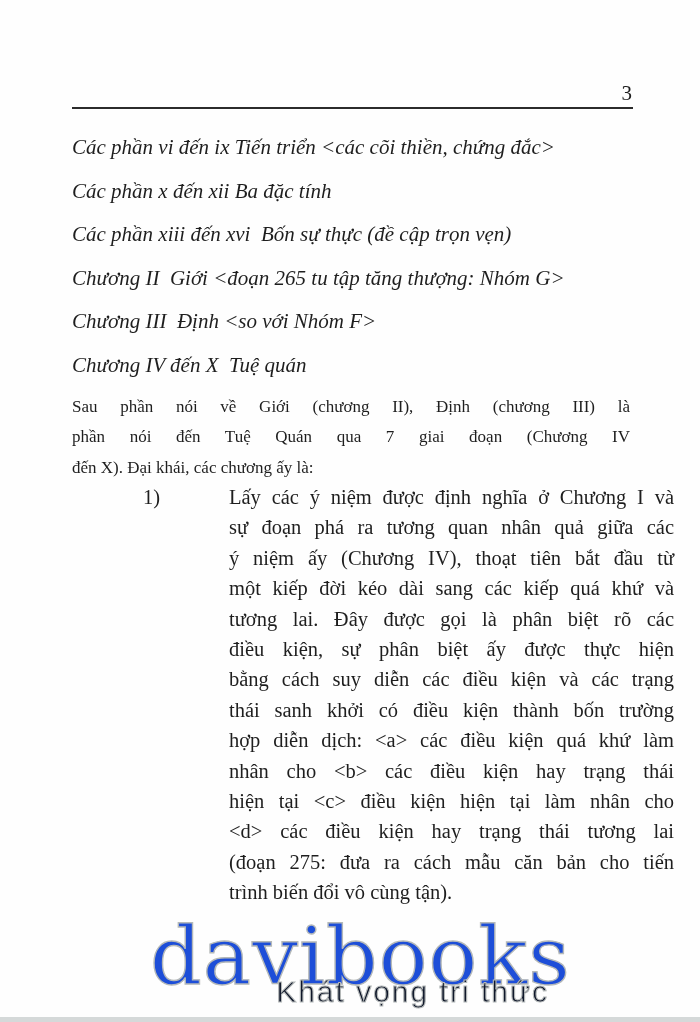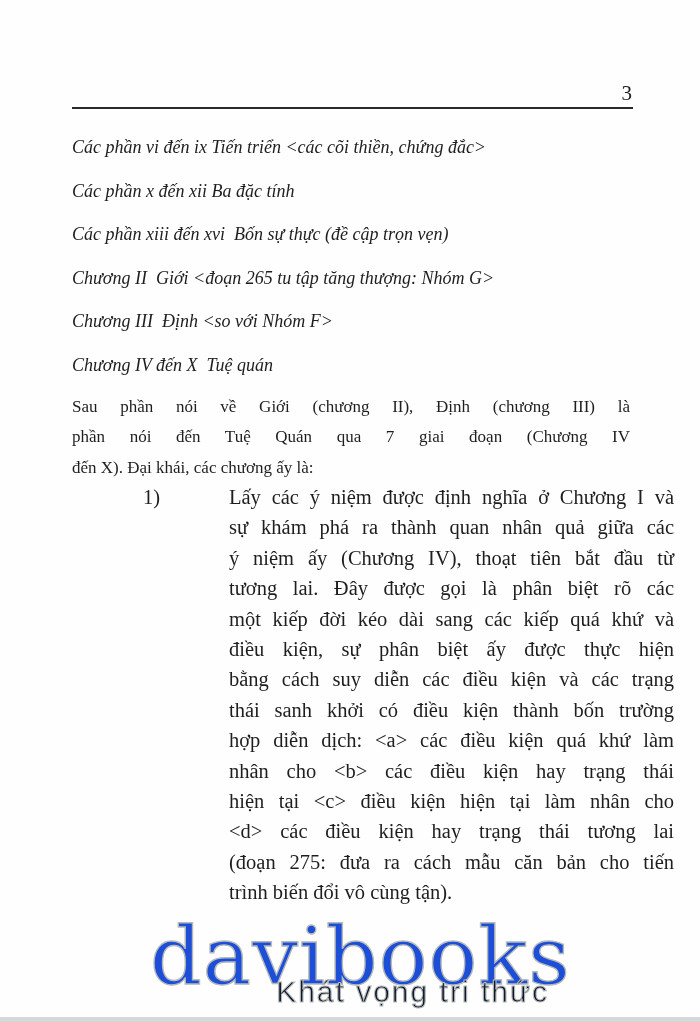--- a/index.html
+++ b/index.html
@@ -57,21 +57,21 @@
     background: #2b2b2b;
   }
   .toc {
     position: absolute;
     left: 72px;
     top: 126px;
     width: 566px;
   }
   .toc-line {
     font-style: italic;
-    font-size: 18px;
+    font-size: 21px;
     line-height: 43.6px;
     white-space: pre;
   }
   .para {
     position: absolute;
     left: 72px;
     top: 392px;
     width: 558px;
     font-size: 17px;
   }
@@ -129,24 +129,24 @@
 
   <div class="para">
     <div class="jline">Sau phần nói về Giới (chương II), Định (chương III) là</div>
     <div class="jline">phần nói đến Tuệ Quán qua 7 giai đoạn (Chương IV</div>
     <div class="jline last">đến X). Đại khái, các chương ấy là:</div>
   </div>
 
   <div class="list-marker">1)</div>
   <div class="list-lines">
     <div class="jline">Lấy các ý niệm được định nghĩa ở Chương I và</div>
-    <div class="jline">sự khám phá ra thành quan nhân quả giữa các</div>
+    <div class="jline">sự đoạn phá ra tương quan nhân quả giữa các</div>
     <div class="jline">ý niệm ấy (Chương IV), thoạt tiên bắt đầu từ</div>
+    <div class="jline">một kiếp đời kéo dài sang các kiếp quá khứ và</div>
     <div class="jline">tương lai. Đây được gọi là phân biệt rõ các</div>
-    <div class="jline">một kiếp đời kéo dài sang các kiếp quá khứ và</div>
     <div class="jline">điều kiện, sự phân biệt ấy được thực hiện</div>
     <div class="jline">bằng cách suy diễn các điều kiện và các trạng</div>
     <div class="jline">thái sanh khởi có điều kiện thành bốn trường</div>
     <div class="jline">hợp diễn dịch: &lt;a&gt; các điều kiện quá khứ làm</div>
     <div class="jline">nhân cho &lt;b&gt; các điều kiện hay trạng thái</div>
     <div class="jline">hiện tại &lt;c&gt; điều kiện hiện tại làm nhân cho</div>
     <div class="jline">&lt;d&gt; các điều kiện hay trạng thái tương lai</div>
     <div class="jline">(đoạn 275: đưa ra cách mẫu căn bản cho tiến</div>
     <div class="jline last">trình biến đổi vô cùng tận).</div>
   </div>

